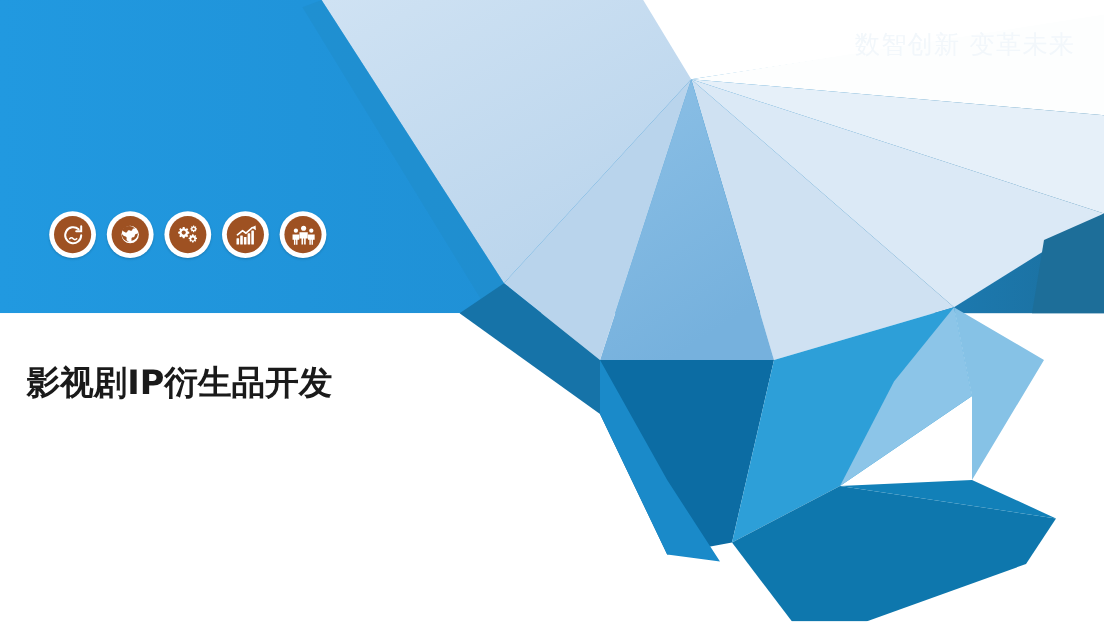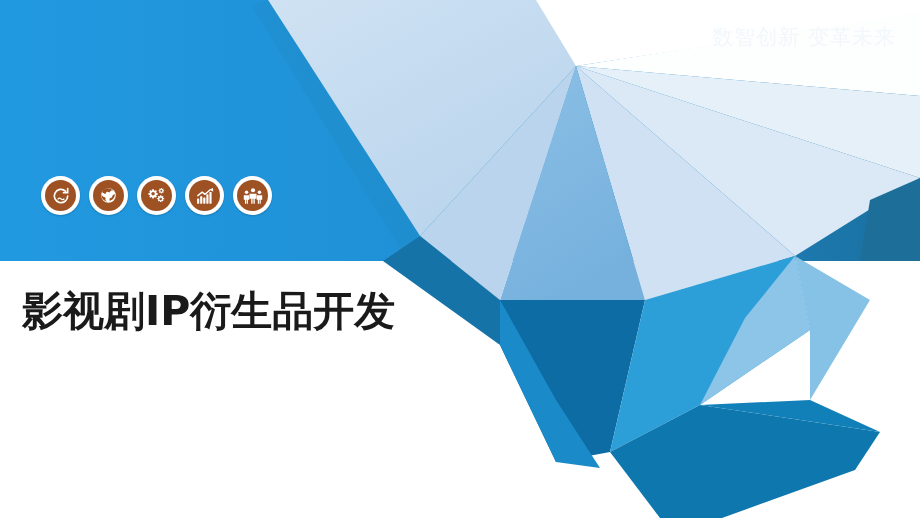--- a/index.html
+++ b/index.html
@@ -36,22 +36,22 @@
     color: #f2f7fb;
     letter-spacing: 1px;
     white-space: nowrap;
     font-family: "DejaVu Sans", "Liberation Sans", sans-serif;
     z-index: 6;
   }
   
   #main-title {
     position: absolute;
     left: 22px;
-    top: 284px;
-    font-size: 41px;
+    top: 300px;
+    font-size: 28px;
     font-weight: bold;
     color: #1a1a1a;
     letter-spacing: 0px;
     white-space: nowrap;
     font-family: "DejaVu Sans", "Liberation Sans", sans-serif;
     z-index: 6;
   }
   
   #icon-row {
     position: absolute;

